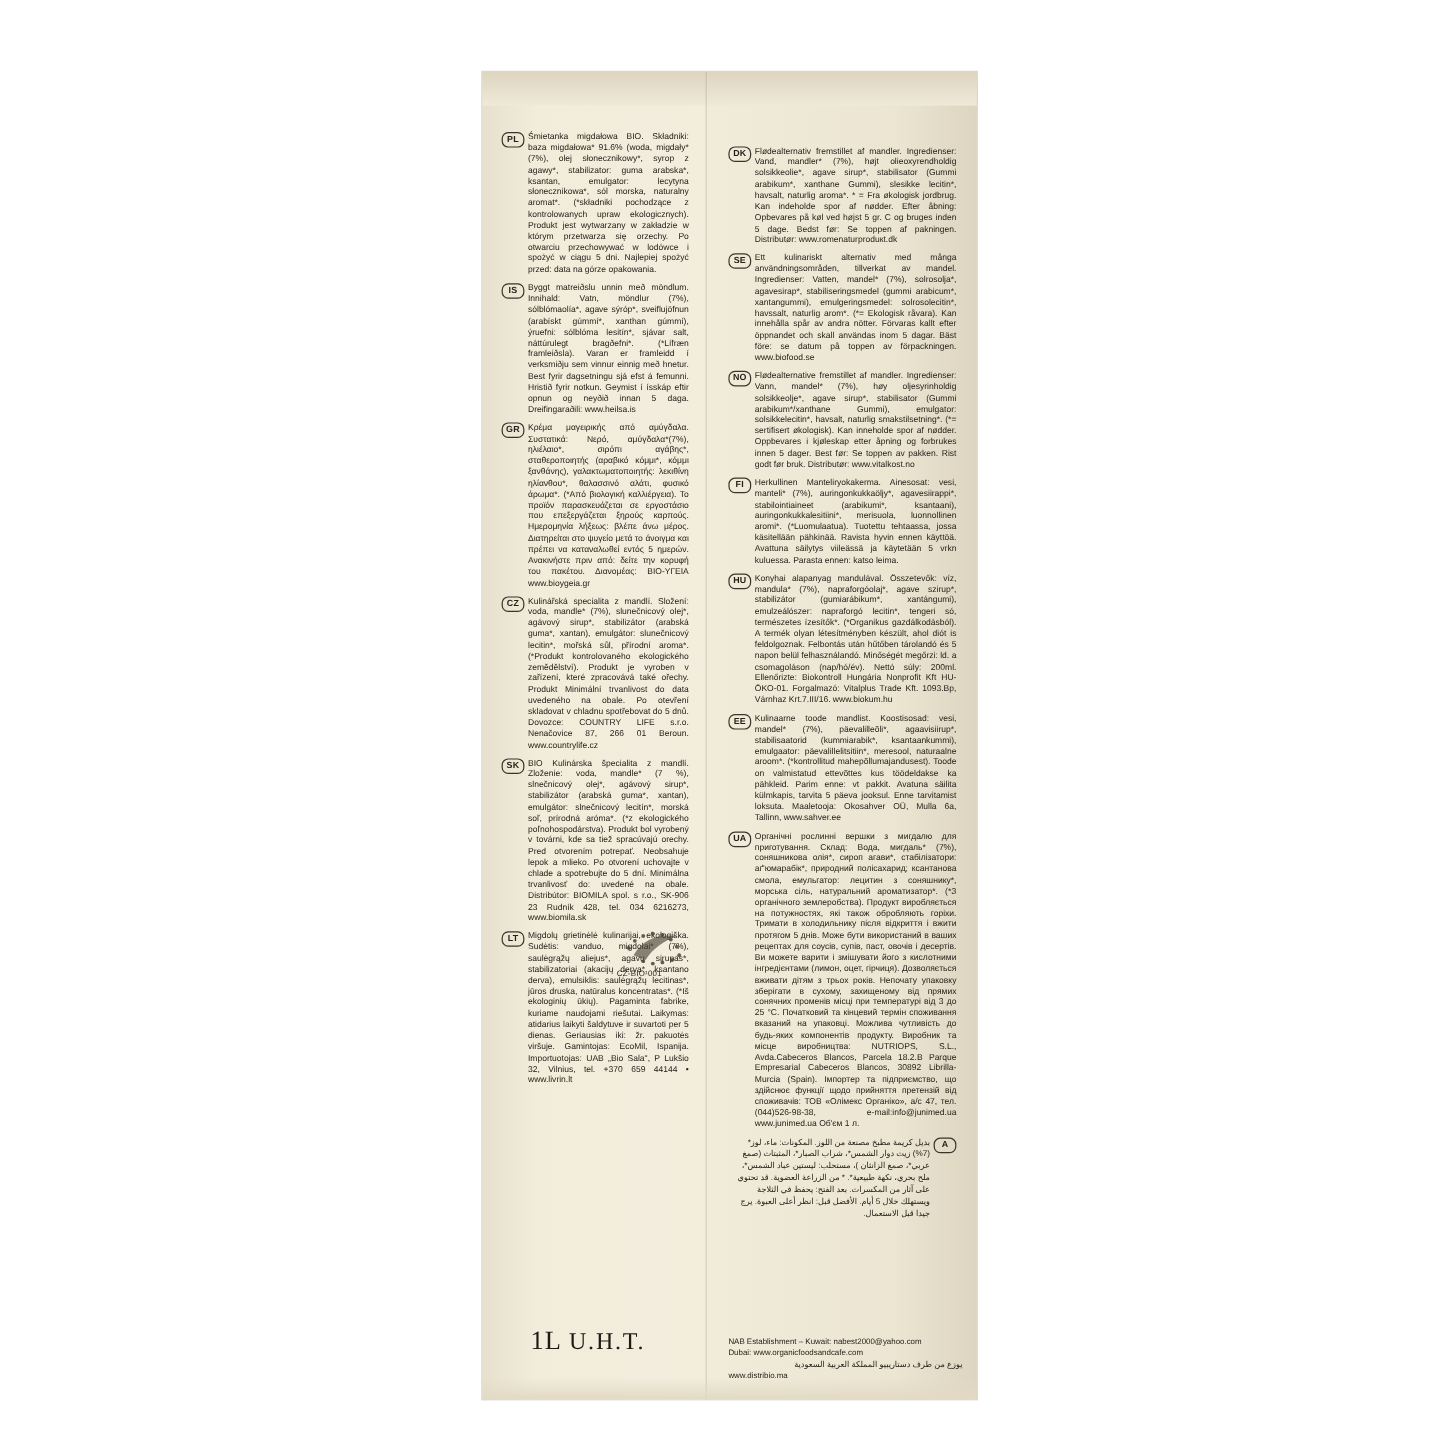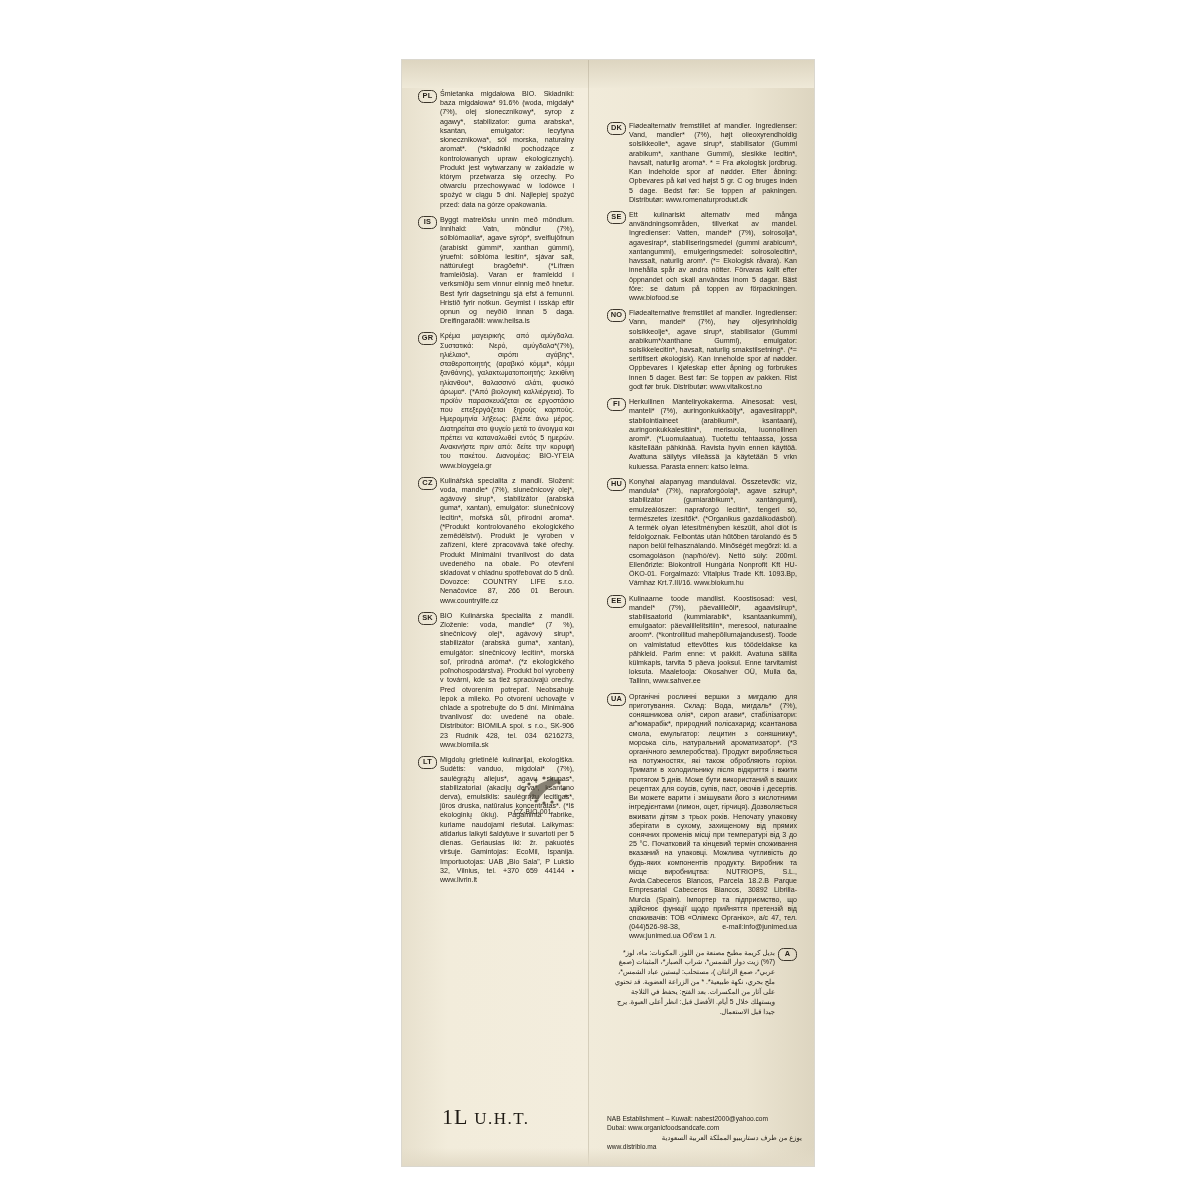--- a/index.html
+++ b/index.html
@@ -83,21 +83,21 @@
   .col {
     position: absolute;
     top: 30px;
     font-size: 7.1px;
     line-height: 1.30;
     color: #26221b;
     text-align: justify;
     -webkit-hyphens: auto;
     hyphens: auto;
   }
-  .col-left { left: 16px; width: 156px; }
+  .col-left { left: 16px; width: 156px; margin-top: 20px; }
   .col-right { left: 205px; width: 190px; margin-top: 32px; }
 
   .block {
     position: relative;
     margin-bottom: 6px;
     padding-left: 22px;
   }
   .lang-badge {
     position: absolute;
     left: 0;
@@ -139,21 +139,21 @@
 
   .volume {
     position: absolute;
     left: 40px;
     bottom: 36px;
     font-size: 22px;
     letter-spacing: 1px;
     color: #1e1a14;
     font-family: "Liberation Serif", serif;
   }
-  .volume .u { font-size: 17px; letter-spacing: 1.5px; }
+  .volume .u { font-size: 20px; letter-spacing: 1.5px; }
 
   
   .organic-stamp {
     position: absolute;
     left: 112px;
     top: 700px;
     width: 72px;
     height: 50px;
     opacity: 0.85;
   }

